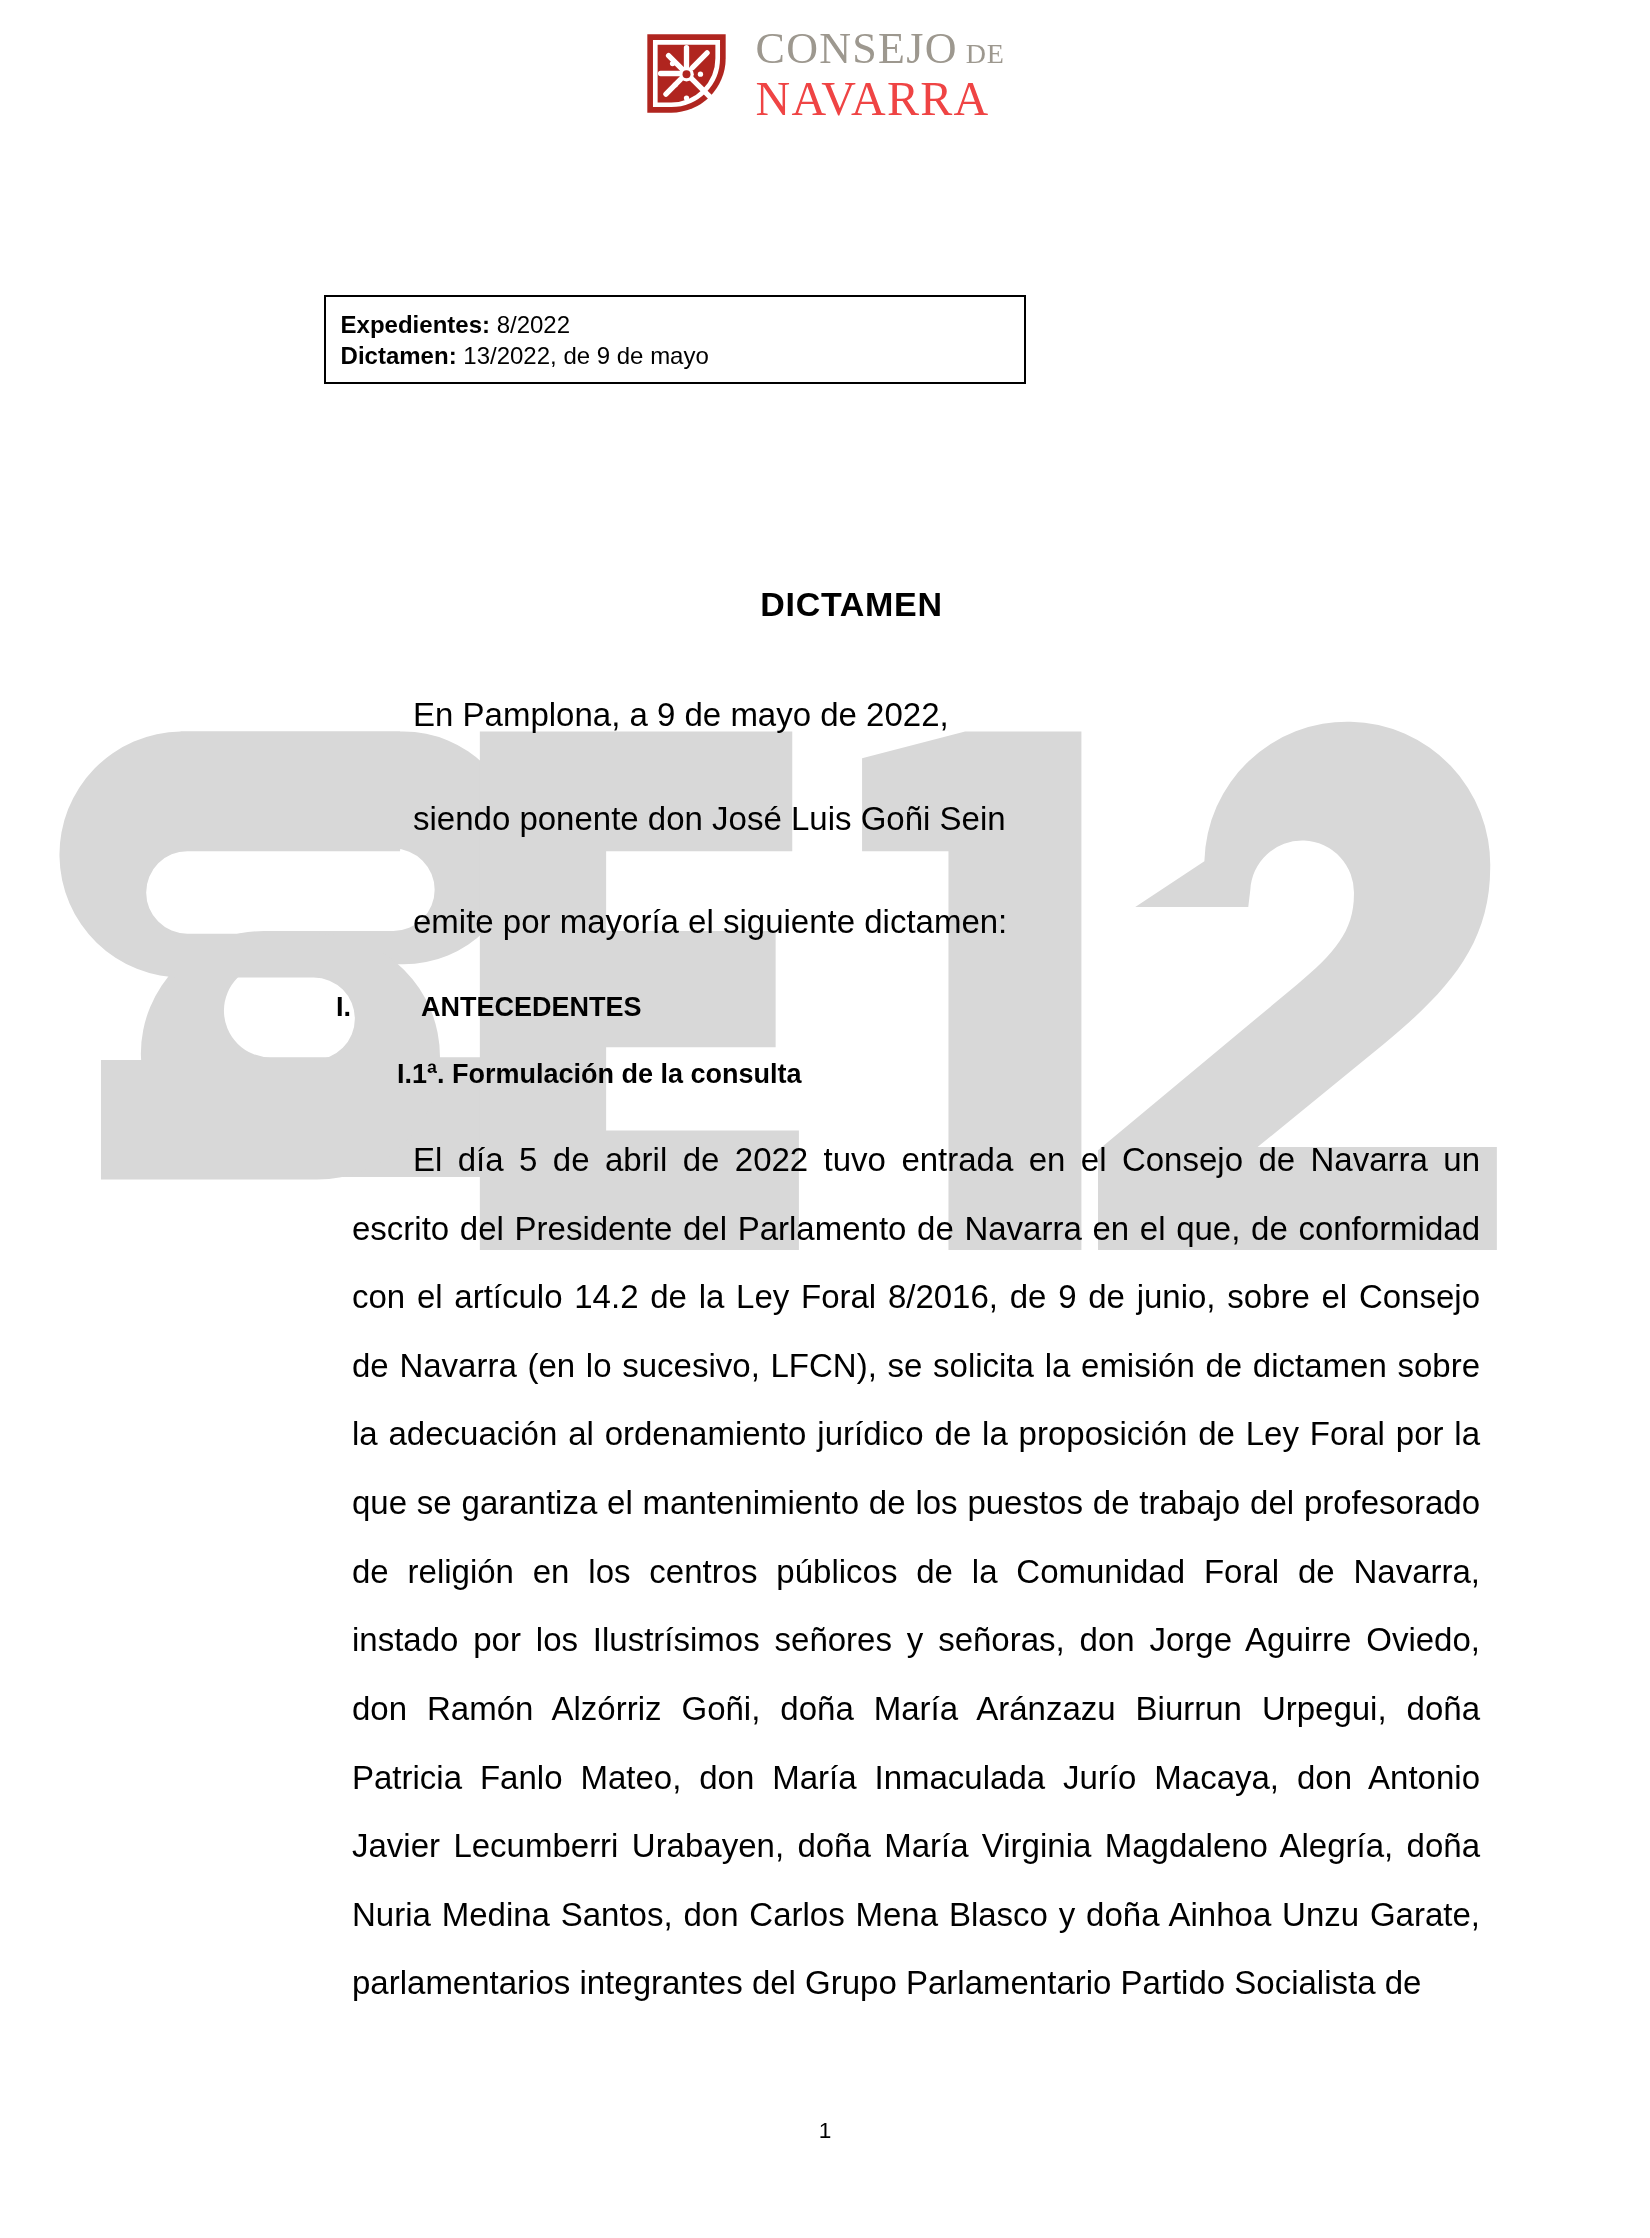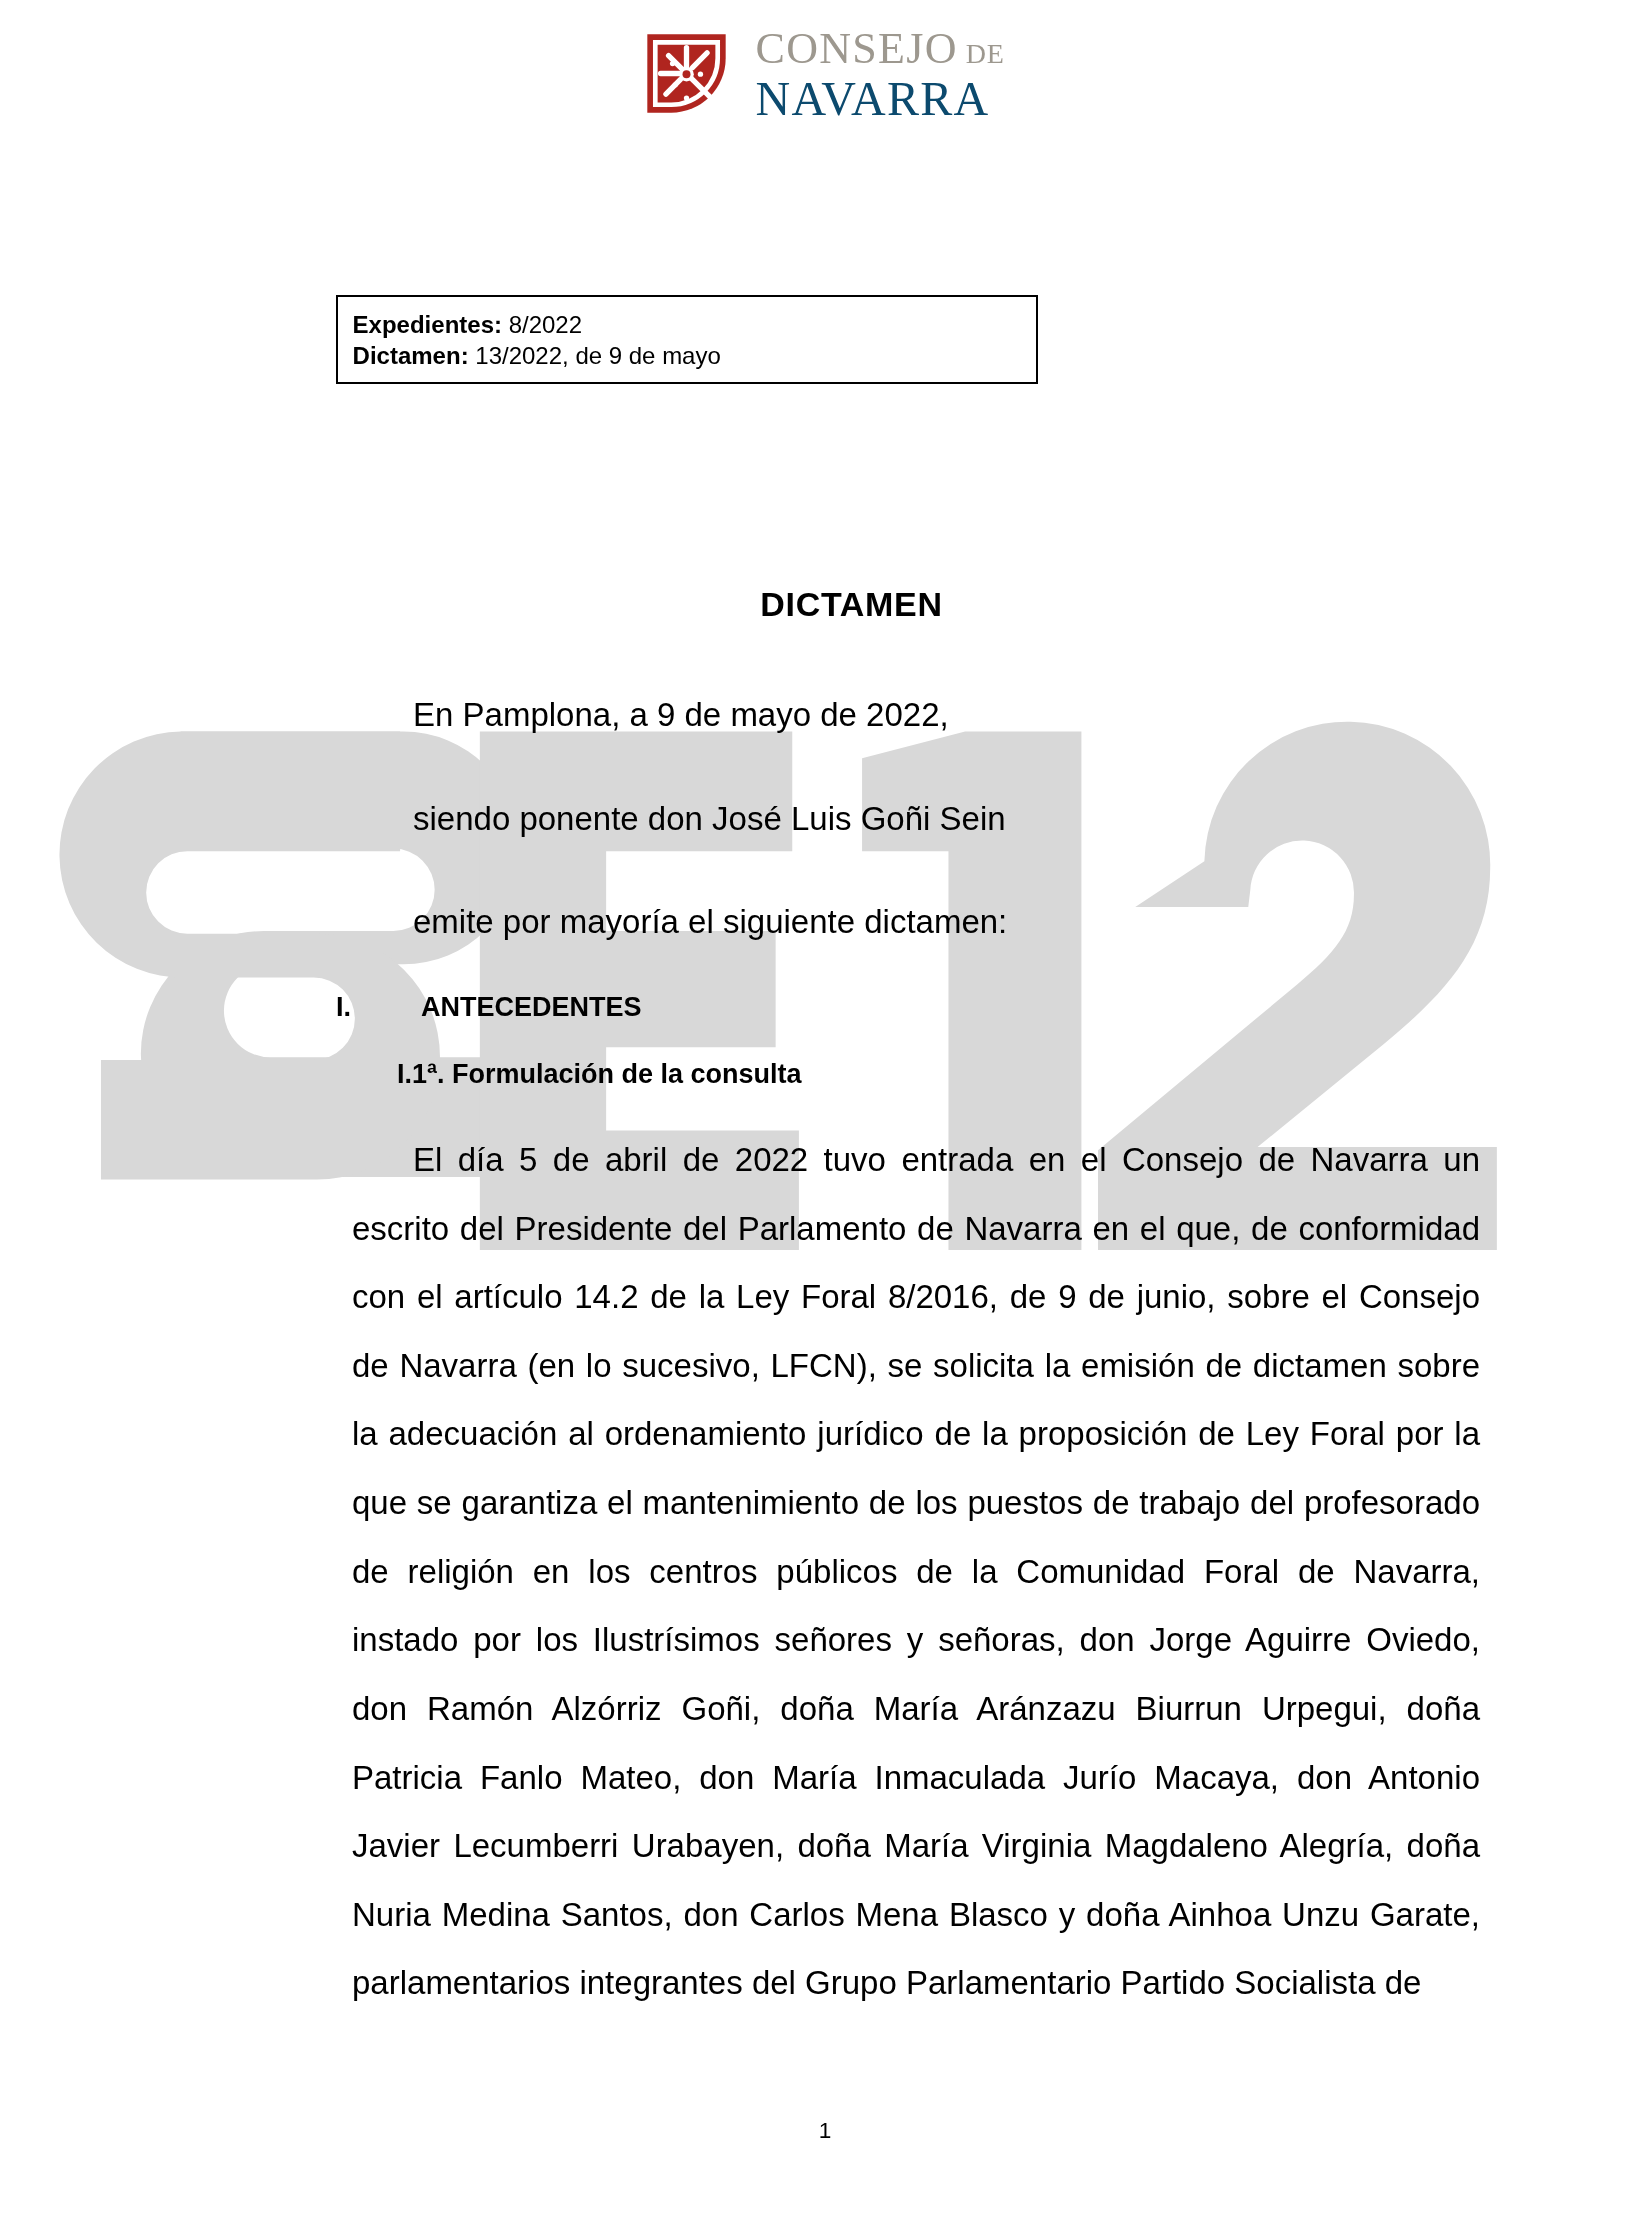--- a/index.html
+++ b/index.html
@@ -76,29 +76,29 @@
   }
   .logo-line1 .de {
     font-size: 28px;
     letter-spacing: 0.7px;
     margin-left: 8px;
   }
   .logo-line2 {
     font-family: "Liberation Serif", serif;
     font-size: 48px;
     letter-spacing: 1.3px;
-    color: #0c4a6e;
+    color: #ef4444;
     margin-top: 4px;
     white-space: nowrap;
   }
 
   
   .info-box {
     position: absolute;
-    left: 336px;
+    left: 324px;
     top: 295px;
     width: 702px;
     border: 2px solid #000000;
     box-sizing: border-box;
     padding: 12px 14.6px 10.6px 14.6px;
     background: transparent;
     z-index: 3;
   }
   .info-row {
     font-size: 24px;

